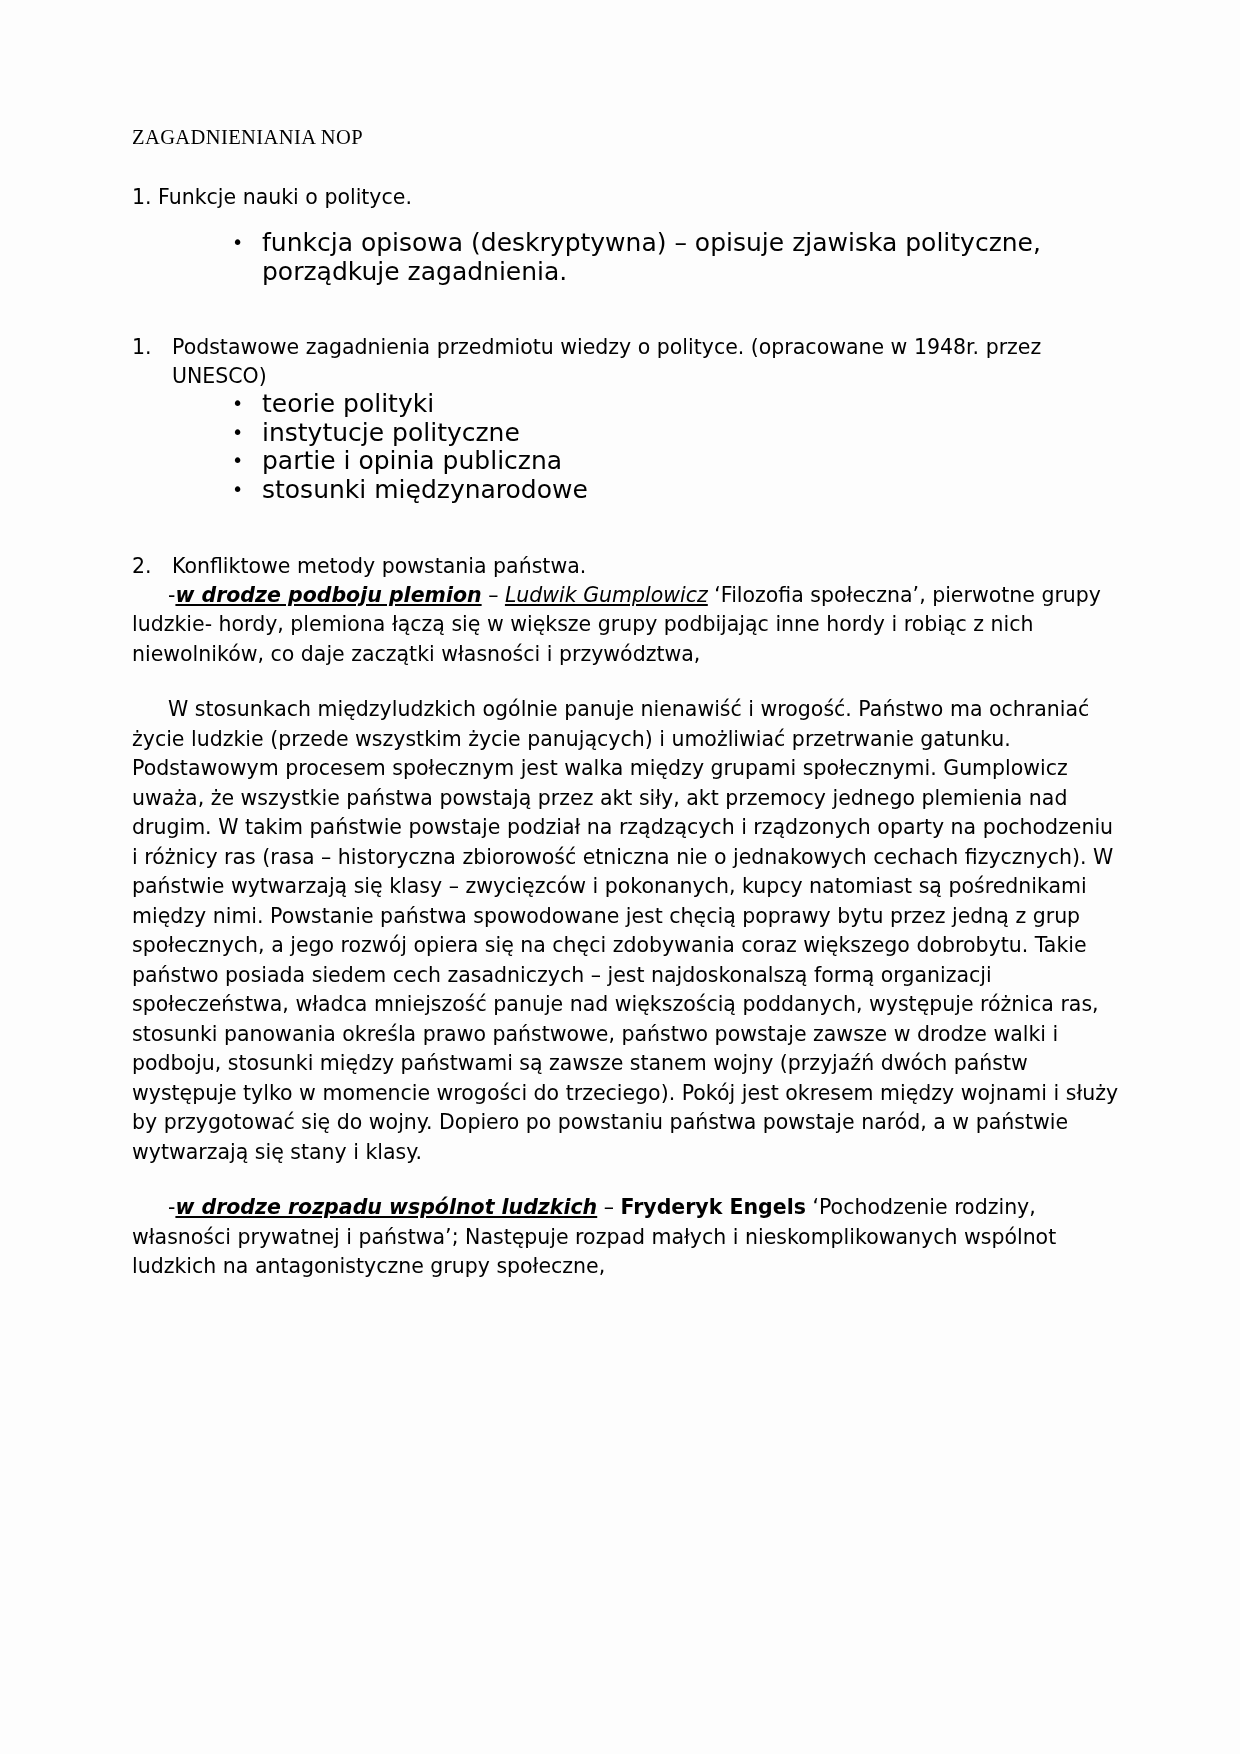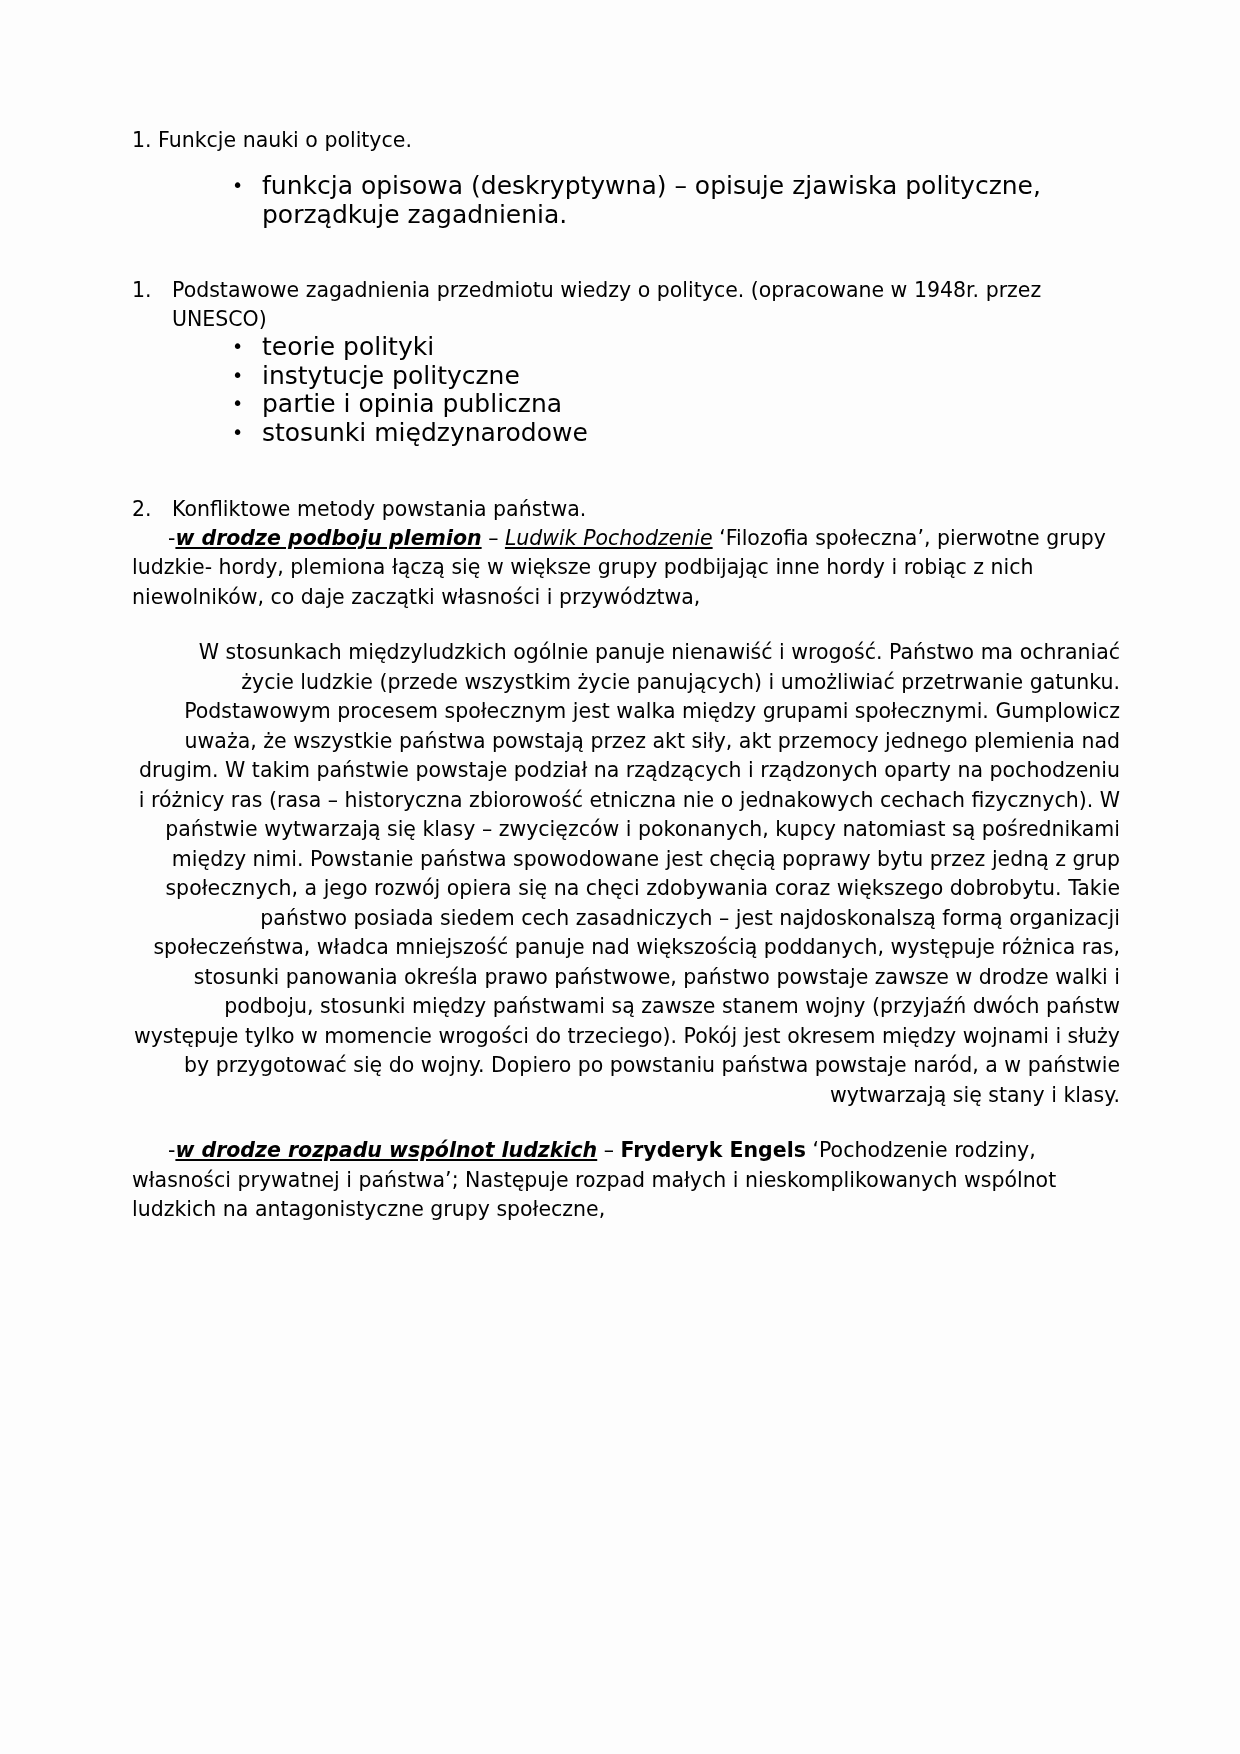--- a/index.html
+++ b/index.html
@@ -79,21 +79,21 @@
     position: absolute;
     left: 0;
     top: 0;
   }
   .para {
     font-size: 20.5px;
     line-height: 29.5px;
     margin: 0;
     text-align: left;
   }
-  .para.indent { text-indent: 36px; text-align: right; }
+  .para.indent { text-indent: 36px; }
   .sub-line {
     font-size: 20.5px;
     line-height: 29.5px;
     margin: 0;
   }
   .sub-line .lead { padding-left: 36px; }
   b.bu {
     font-weight: 700;
     text-decoration: underline;
     font-style: italic;
@@ -105,20 +105,21 @@
   b.b {
     font-weight: 700;
   }
   .spacer-26 { height: 26px; }
 </style>
 </head>
 <body>
 
 <div class="page">
 
+  <h1 class="doc-title">ZAGADNIENIANIA NOP</h1>
 
   <p class="numbered">1. Funkcje nauki o polityce.</p>
 
   <ul class="bullets">
     <li>funkcja opisowa (deskryptywna) – opisuje zjawiska polityczne, porządkuje zagadnienia.</li>
   </ul>
 
   <div class="block-gap-1"></div>
 
   <ul class="numlist">
@@ -137,21 +138,21 @@
 
   <div class="block-gap-2"></div>
 
   <ul class="numlist">
     <li>
       <span class="num">2.</span>
       <span>Konfliktowe metody powstania państwa.</span>
     </li>
   </ul>
 
-  <p class="sub-line"><span class="lead">-</span><b class="bu">w drodze podboju plemion</b><span> – </span><i class="it">Ludwik Pochodzenie</i><span> ‘Filozofia społeczna’, pierwotne grupy ludzkie- hordy, plemiona łączą się w większe grupy podbijając inne hordy i robiąc z nich niewolników, co daje zaczątki własności i przywództwa,</span></p>
+  <p class="sub-line"><span class="lead">-</span><b class="bu">w drodze podboju plemion</b><span> – </span><i class="it">Ludwik Gumplowicz</i><span> ‘Filozofia społeczna’, pierwotne grupy ludzkie- hordy, plemiona łączą się w większe grupy podbijając inne hordy i robiąc z nich niewolników, co daje zaczątki własności i przywództwa,</span></p>
 
   <div class="spacer-26"></div>
 
   <p class="para indent">W stosunkach międzyludzkich ogólnie panuje nienawiść i wrogość. Państwo ma ochraniać życie ludzkie (przede wszystkim życie panujących) i umożliwiać przetrwanie gatunku. Podstawowym procesem społecznym jest walka między grupami społecznymi. Gumplowicz uważa, że wszystkie państwa powstają przez akt siły, akt przemocy jednego plemienia nad drugim. W takim państwie powstaje podział na rządzących i rządzonych oparty na pochodzeniu i różnicy ras (rasa – historyczna zbiorowość etniczna nie o jednakowych cechach fizycznych). W państwie wytwarzają się klasy – zwycięzców i pokonanych, kupcy natomiast są pośrednikami między nimi. Powstanie państwa spowodowane jest chęcią poprawy bytu przez jedną z grup społecznych, a jego rozwój opiera się na chęci zdobywania coraz większego dobrobytu. Takie państwo posiada siedem cech zasadniczych – jest najdoskonalszą formą organizacji społeczeństwa, władca mniejszość panuje nad większością poddanych, występuje różnica ras, stosunki panowania określa prawo państwowe, państwo powstaje zawsze w drodze walki i podboju, stosunki między państwami są zawsze stanem wojny (przyjaźń dwóch państw występuje tylko w momencie wrogości do trzeciego). Pokój jest okresem między wojnami i służy by przygotować się do wojny. Dopiero po powstaniu państwa powstaje naród, a w państwie wytwarzają się stany i klasy.</p>
 
   <div class="spacer-26"></div>
 
   <p class="sub-line"><span class="lead">-</span><b class="bu">w drodze rozpadu wspólnot ludzkich</b><span> – </span><b class="b">Fryderyk Engels</b><span> ‘Pochodzenie rodziny, własności prywatnej i państwa’; Następuje rozpad małych i nieskomplikowanych wspólnot ludzkich na antagonistyczne grupy społeczne,</span></p>
 
 </div>

